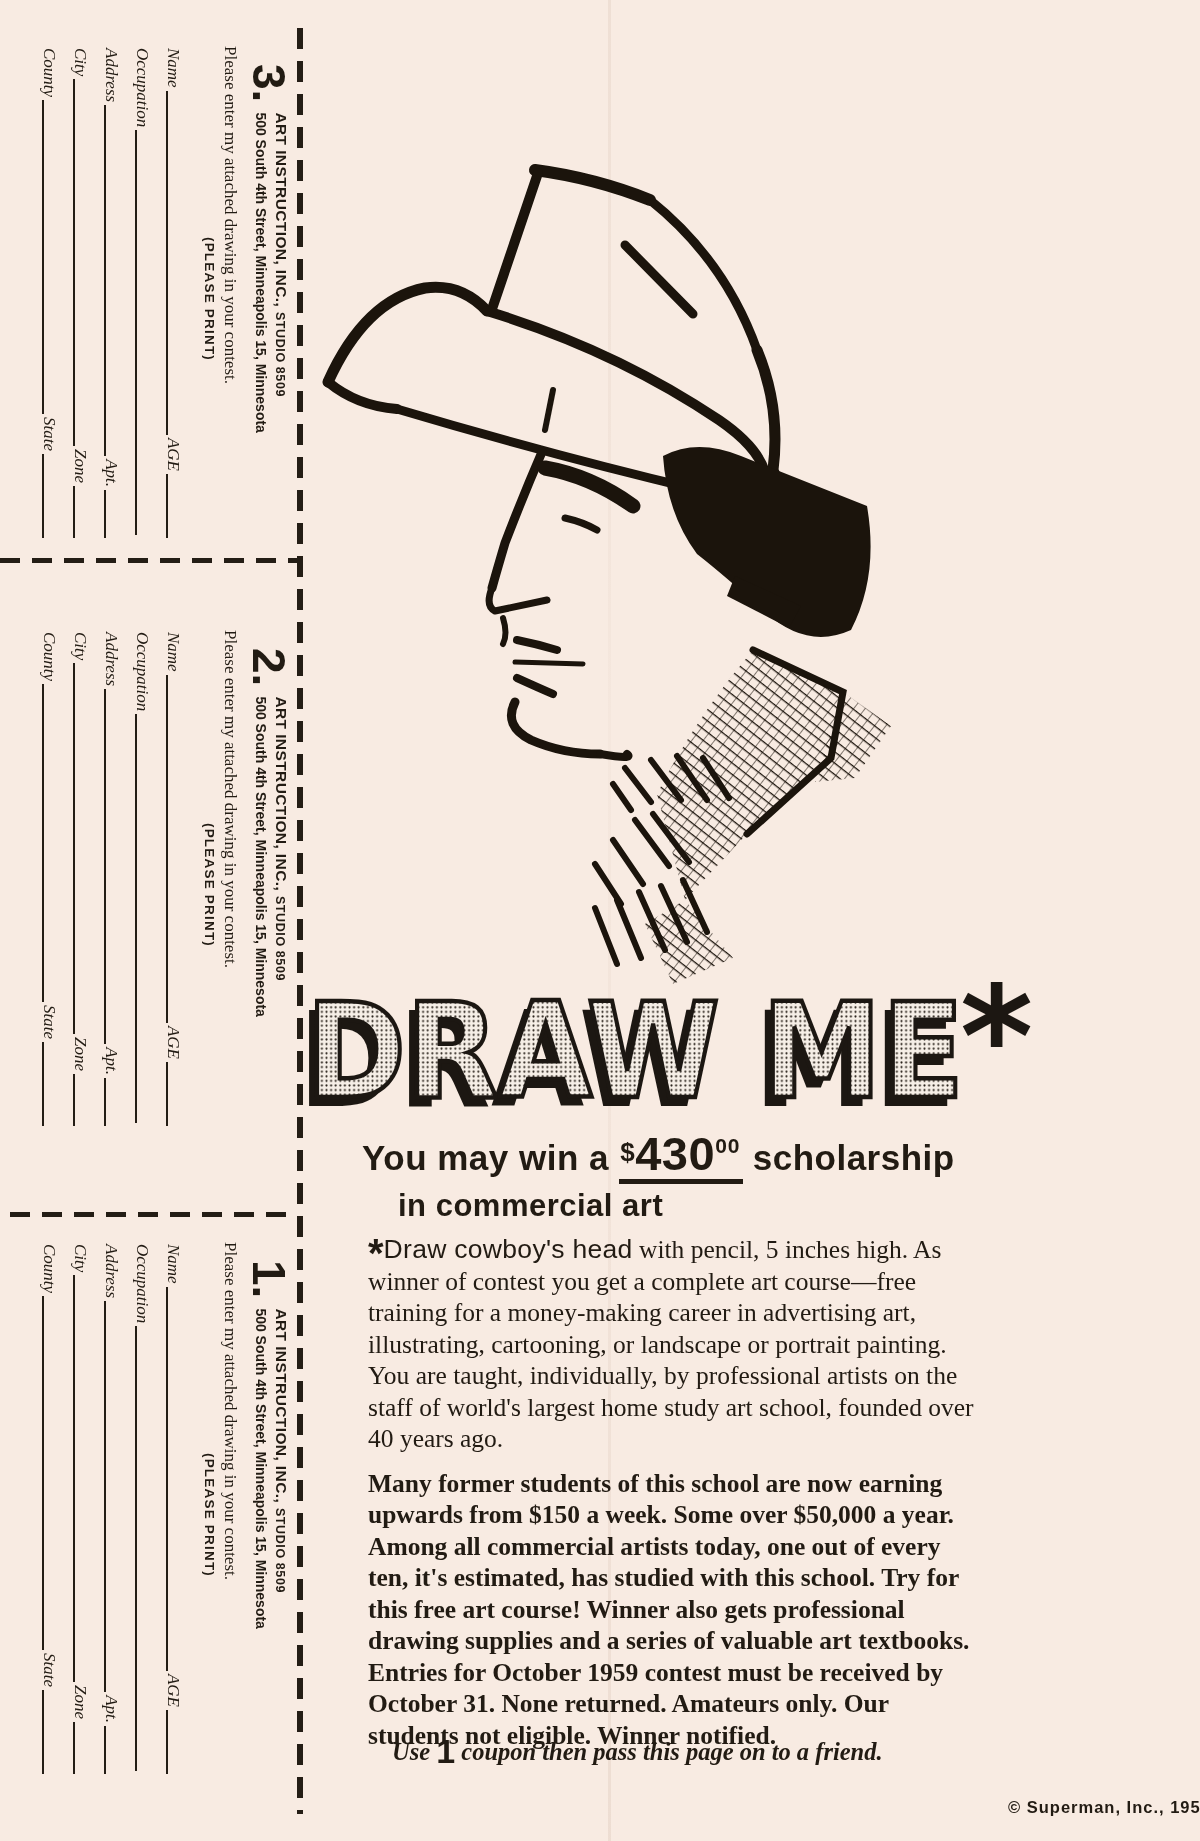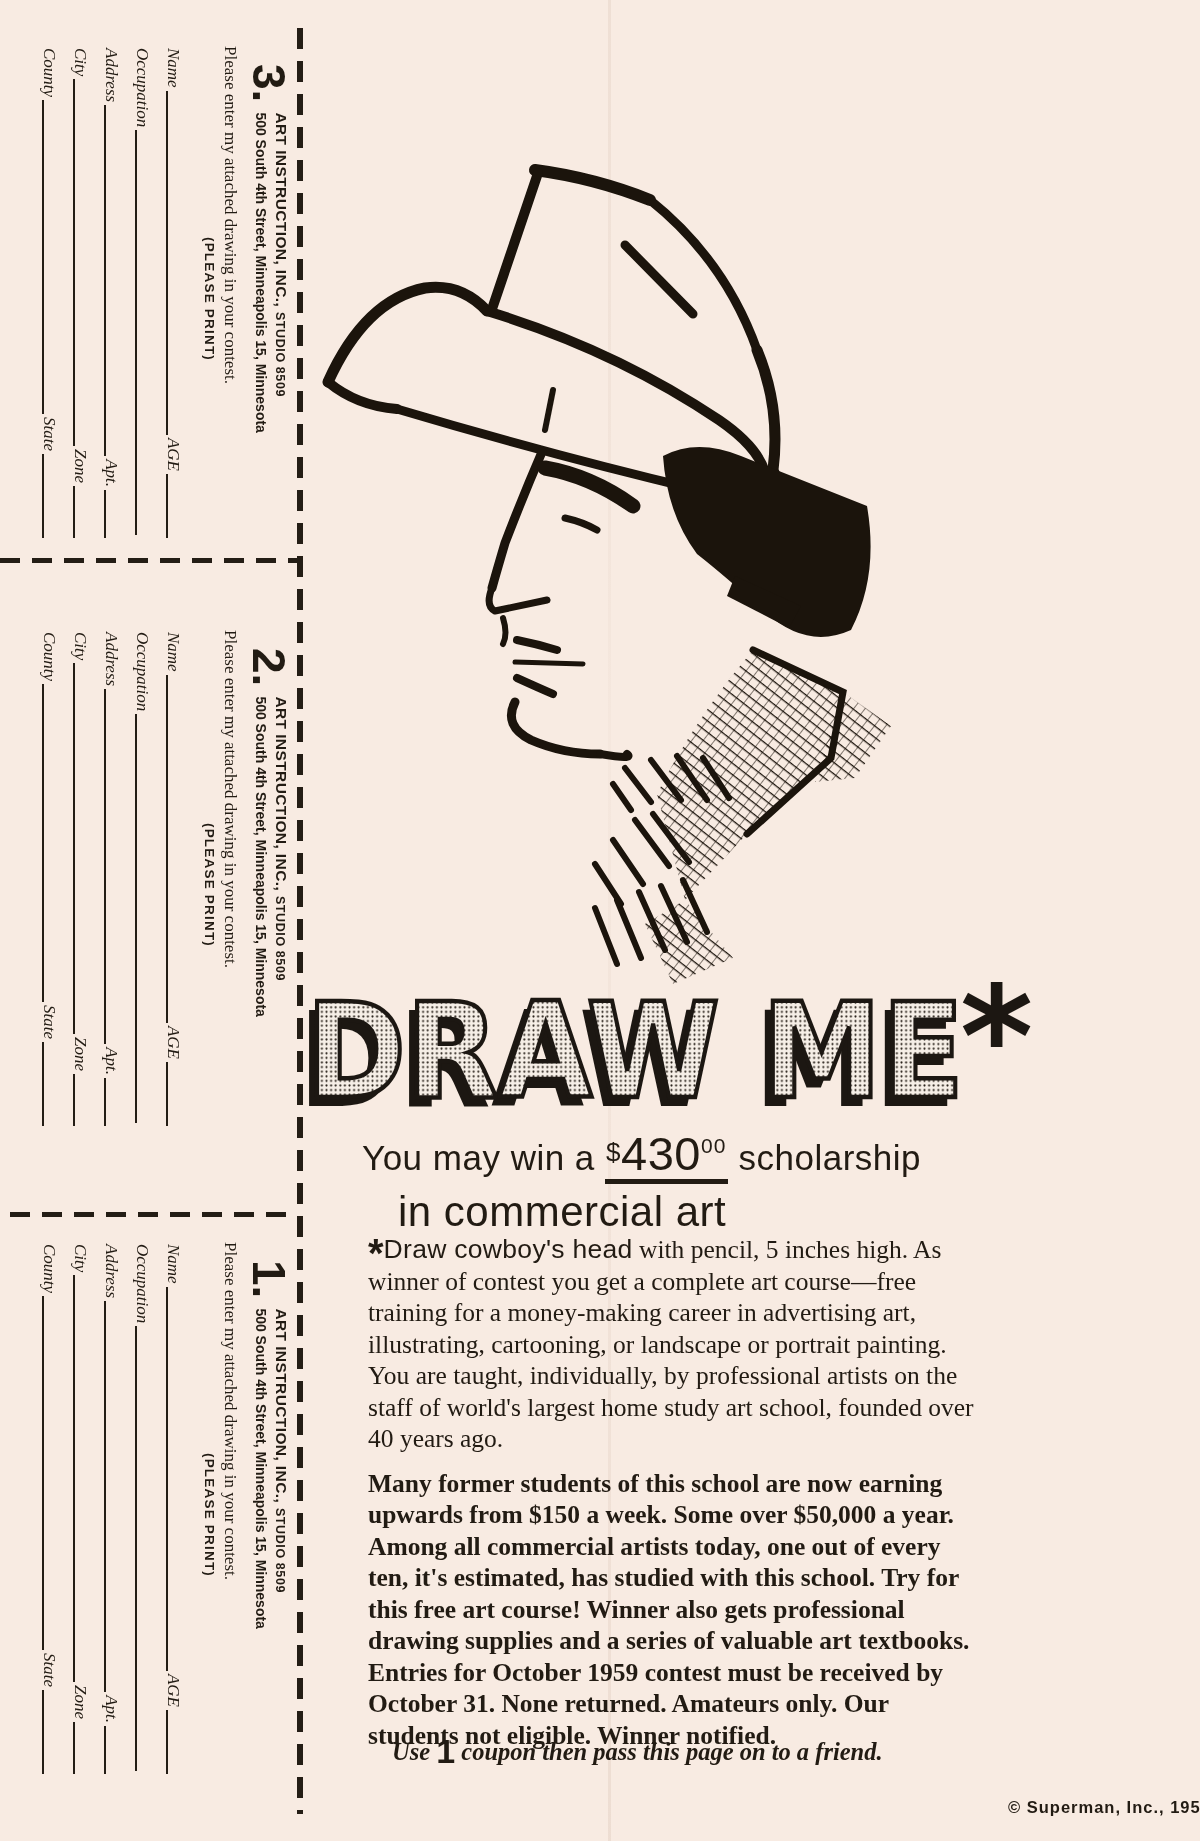--- a/index.html
+++ b/index.html
@@ -35,27 +35,27 @@
   .c-l3{font-size:17px;margin-top:9px;white-space:nowrap;}
   .c-print{font-family:"Liberation Sans",sans-serif;font-weight:bold;font-size:13.5px;letter-spacing:1.2px;text-align:center;margin-top:3px;}
   .c-fields{padding:8px 14px 0 2px;}
   .frow{display:flex;align-items:flex-end;height:31px;}
   .flab{font-style:italic;font-size:17px;padding-right:3px;white-space:nowrap;}
   .fill{flex:1;border-bottom:2px solid #241d15;margin:0 3px 3px 0;}
   .short{border-bottom:2px solid #241d15;margin:0 0 3px 0;}
   .w70{width:64px;}.w52{width:48px;}.w55{width:52px;}.w88{width:84px;}
   
   .drawme{position:absolute;left:292px;top:982px;}
-  .subhead{position:absolute;left:362px;top:1134px;font-family:"Liberation Sans",sans-serif;font-weight:normal;}
+  .subhead{position:absolute;left:362px;top:1134px;font-family:"Liberation Sans",sans-serif;font-weight:bold;}
   .sh1{font-size:35px;letter-spacing:.5px;white-space:nowrap;}
   .amount{border-bottom:5px solid #221b13;padding:0 2px 2px 1px;}
   .dollar{font-size:26px;vertical-align:9px;}
   .amt-main{font-size:47px;line-height:0;}
   .cents{font-size:21px;vertical-align:17px;letter-spacing:1px;}
-  .sh2{font-size:42px;margin:10px 0 7px 36px;letter-spacing:.5px;}
+  .sh2{font-size:31px;margin:10px 0 7px 36px;letter-spacing:.5px;}
   
   .bodycopy{position:absolute;left:368px;top:1234px;width:614px;font-size:25.5px;line-height:31.5px;}
   .p2{margin-top:13px;font-weight:bold;}
   .star{font-family:"Liberation Sans",sans-serif;font-weight:bold;font-size:40px;line-height:0;vertical-align:-9px;}
   .lead-bold{font-family:"Liberation Sans",sans-serif;font-weight:normal;font-size:26.5px;letter-spacing:.3px;}
   .footnote{position:absolute;left:392px;top:1692px;font-style:italic;font-weight:bold;font-size:24.5px;margin-top:46px;}
   .bigone{font-family:"Liberation Sans",sans-serif;font-style:normal;font-weight:bold;font-size:34px;vertical-align:-3px;line-height:0;}
   .copyright{position:absolute;left:1008px;top:1798px;font-family:"Liberation Sans",sans-serif;font-weight:bold;font-size:16.5px;letter-spacing:1px;white-space:nowrap;}
   .cowboy{position:absolute;left:295px;top:78px;}
 </style>

